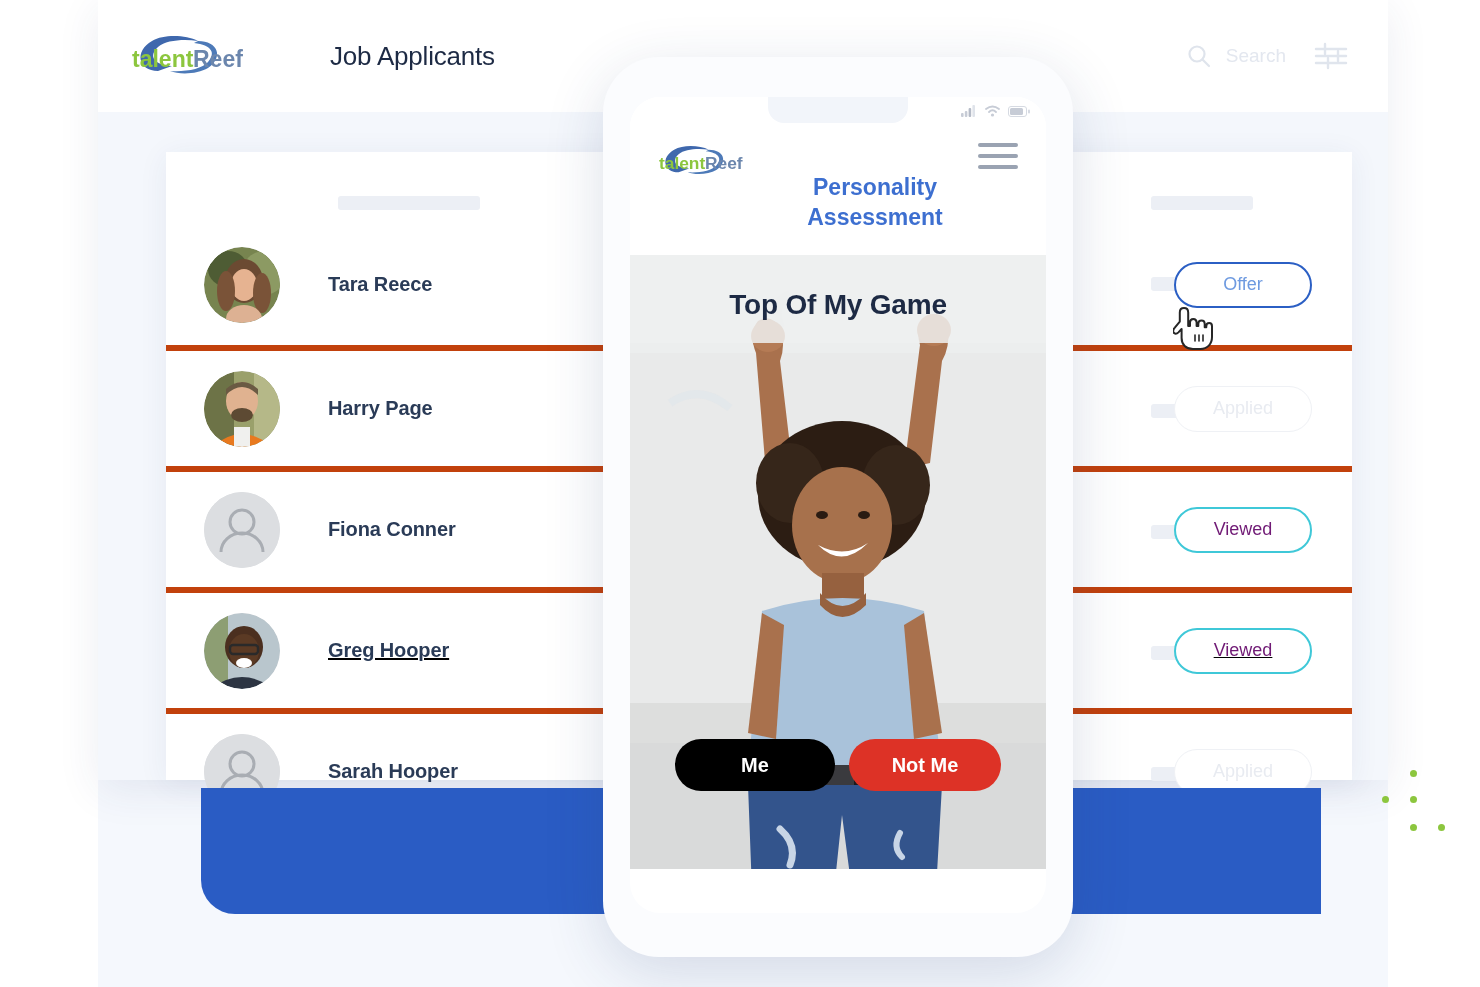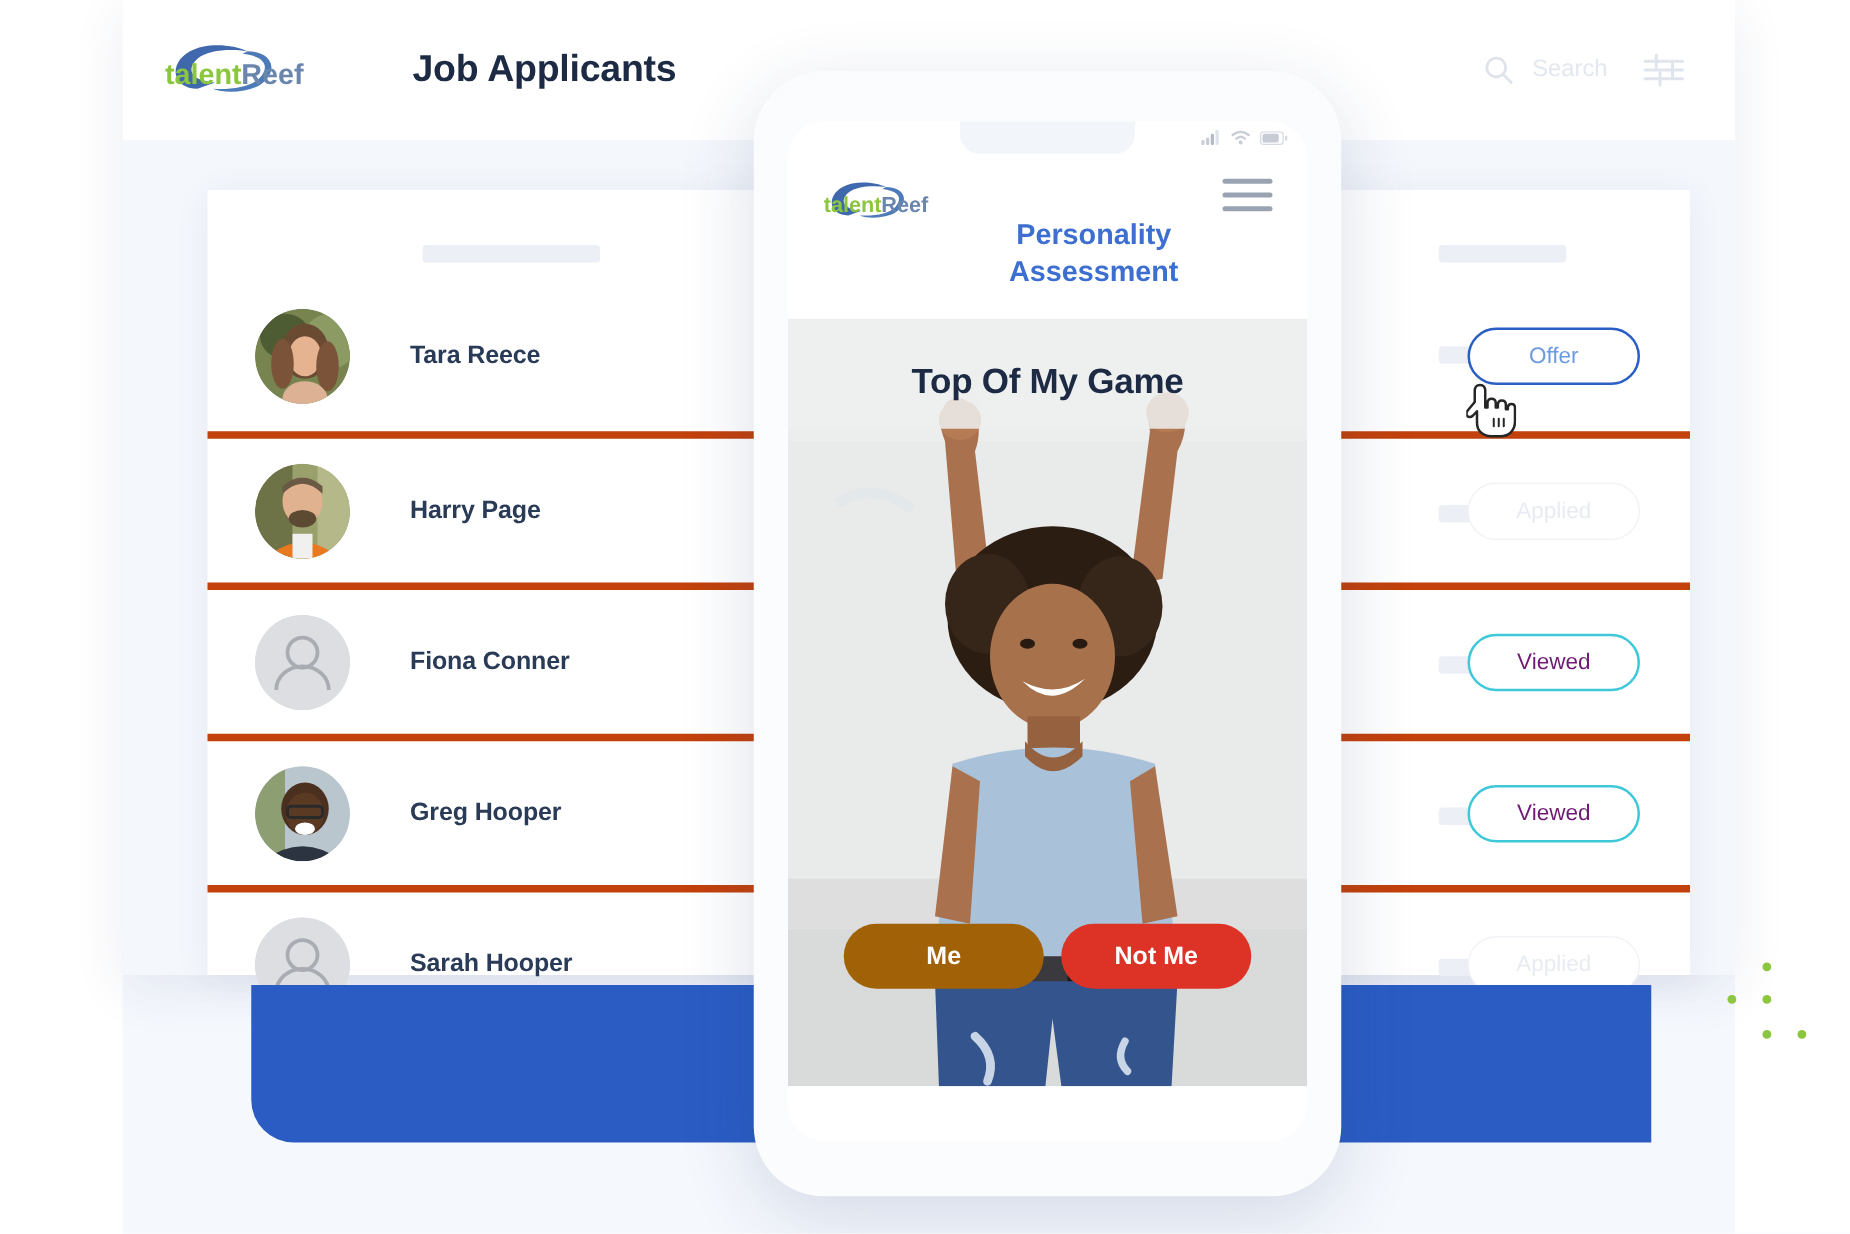--- a/index.html
+++ b/index.html
@@ -32,21 +32,21 @@
     background: #ffffff;
     display: flex; align-items: center;
   }
 
   
   .logo { position: relative; width: 122px; height: 58px; margin-left: 30px; flex: none; }
   .logo svg { position: absolute; left: 0; top: 0; }
 
   .page-title {
     margin-left: 80px;
-    font-size: 30px; font-weight: bold; color: #1d2a44; letter-spacing: -.2px;
+    font-size: 26px; font-weight: normal; color: #1d2a44; letter-spacing: -.2px;
   }
 
   .header-right {
     margin-left: auto; margin-right: 40px;
     display: flex; align-items: center; gap: 28px;
   }
   .search-box { display: flex; align-items: center; gap: 14px; }
   .search-placeholder { font-size: 19px; color: #e3e7ef; }
   .icon-btn { display: flex; align-items: center; justify-content: center; }
 
@@ -139,21 +139,21 @@
     z-index: 4; letter-spacing: -.2px;
   }
   .answer-row {
     position: absolute; left: 0; bottom: 78px; width: 100%;
     display: flex; justify-content: center; gap: 14px; z-index: 5;
   }
   .answer {
     height: 52px; border-radius: 26px; display: flex; align-items: center;
     justify-content: center; font-size: 20px; font-weight: bold; color: #fff;
   }
-  .answer.me { width: 160px; background: #a16207; }
+  .answer.me { width: 160px; background: #000000; }
   .answer.notme { width: 152px; background: #dd3226; }
 </style>
 </head>
 <body>
 
 <div id="stage">
 
   <div class="ambient-bg"></div>
   <div class="ambient-white-right"></div>
 
@@ -268,21 +268,21 @@
           </svg>
         </div>
         <div class="name">Fiona Conner</div>
         <div class="sk" style="left:472px; top:53px; width:44px; height:14px;"></div>
         <div class="sk" style="left:985px; top:53px; width:44px; height:14px;"></div>
         <div class="status-wrap">
           <div class="pill viewed">Viewed</div>
         </div>
       </div>
 
-      <div class="row" style="top:435px;">
+      <div class="row" style="top:435px;text-decoration:underline;">
         <div class="avatar">
           <svg class="ph" width="76" height="76" viewBox="0 0 76 76">
             <defs>
                 <clipPath id="c4">
                   <circle cx="38" cy="38" r="38"></circle>
                 </clipPath>
               </defs>
             <g clip-path="url(#c4)">
               <rect width="76" height="76" fill="#b9c6cd"></rect>
               <rect x="0" y="0" width="24" height="76" fill="#8d9e73"></rect>

